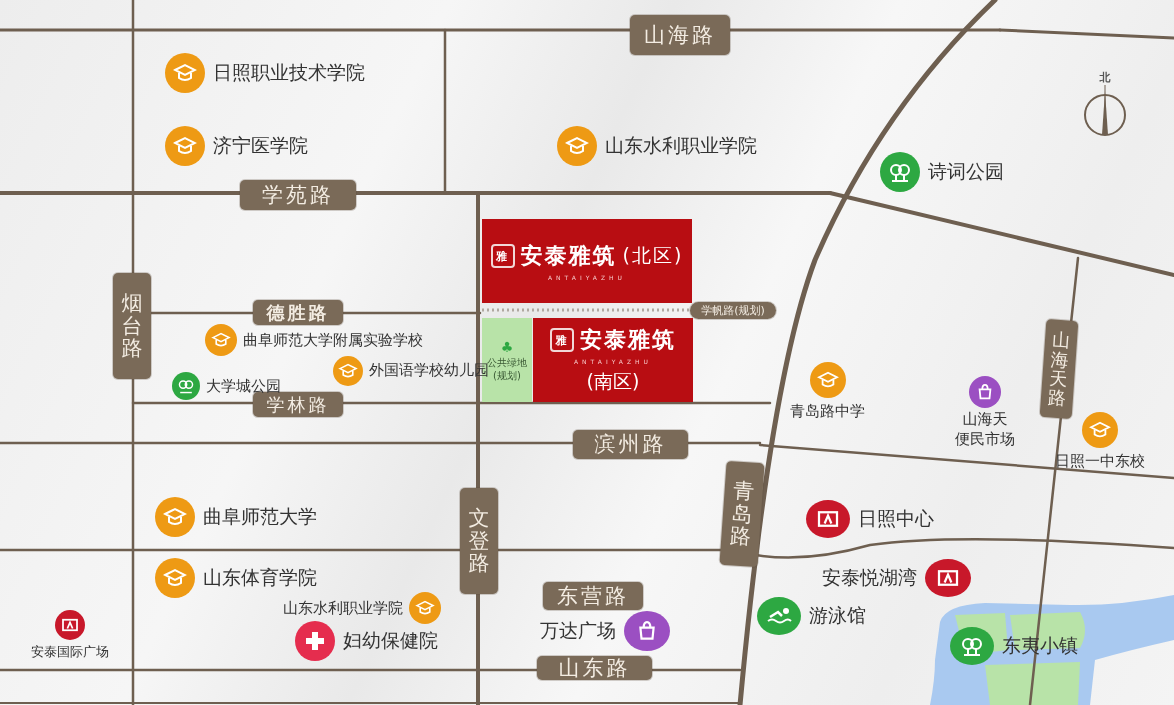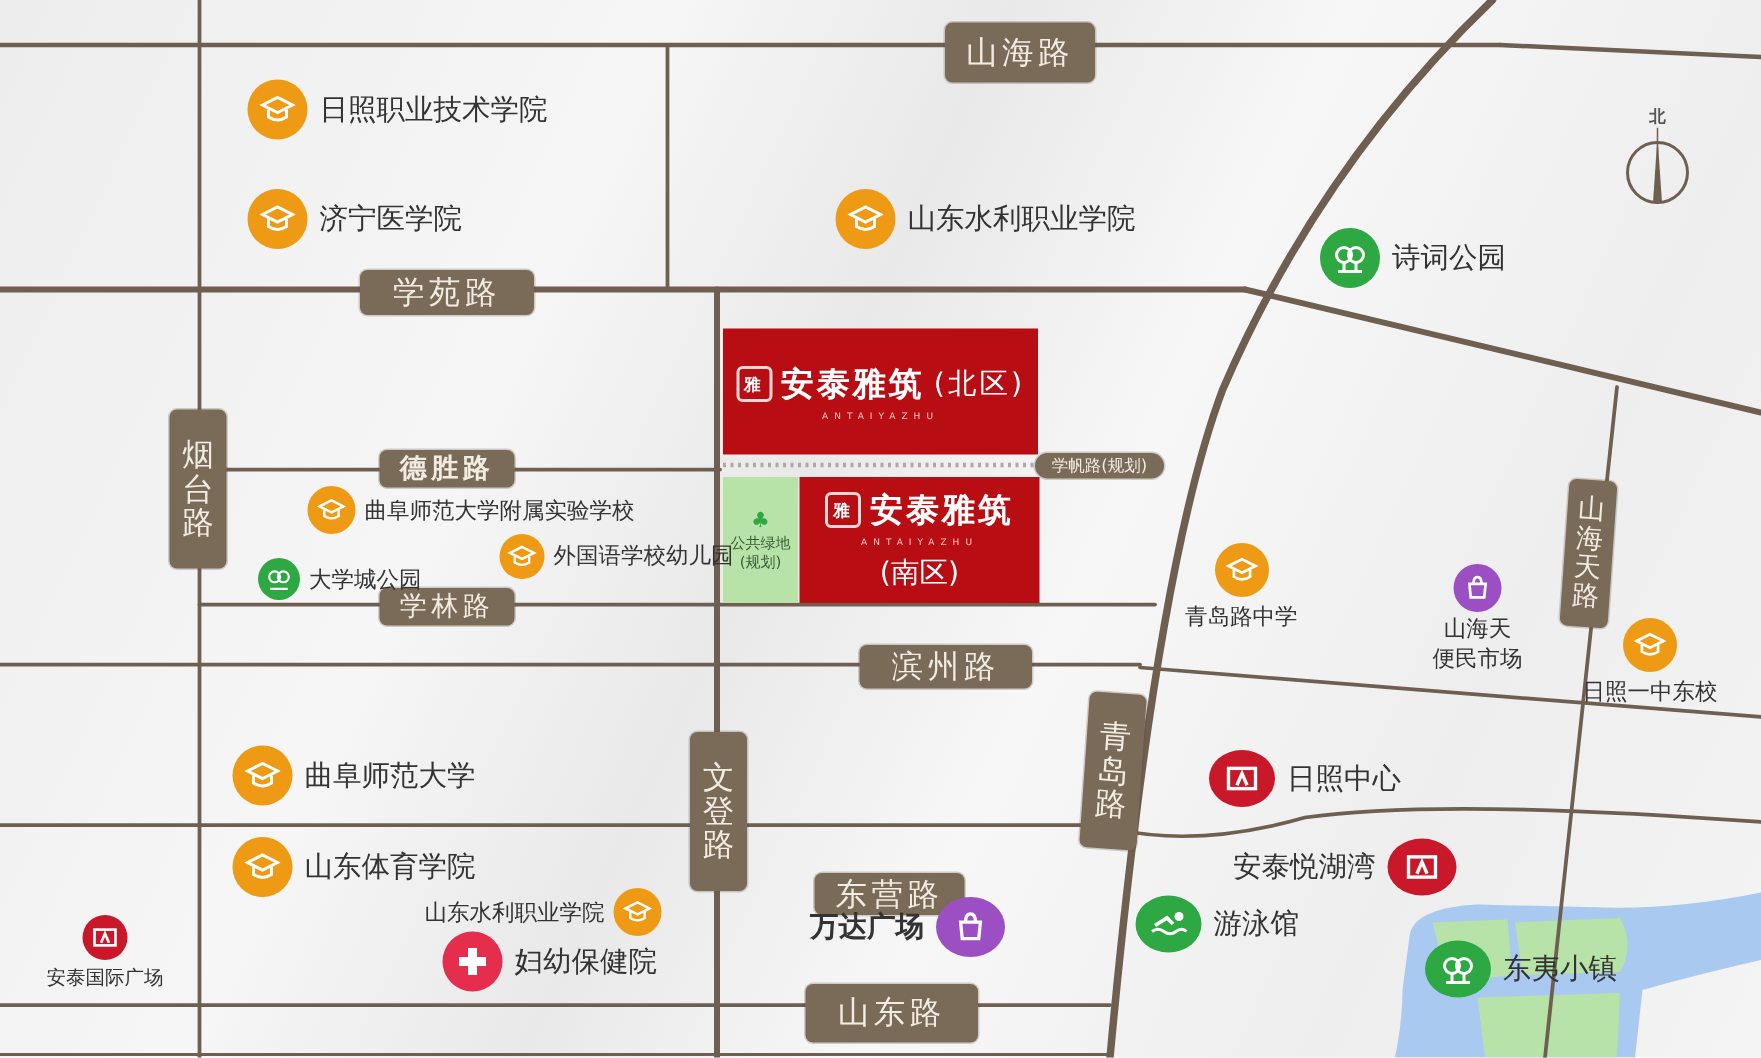--- a/index.html
+++ b/index.html
@@ -111,21 +111,21 @@
     <span>文</span>
       <span>登</span>
       <span>路</span>
   </div>
   <div class="road-label" style="left:543px;top:536px;width:100px;height:28px;margin-top:46px;">东营路</div>
   <div class="road-label v" style="left:723px;top:462px;width:38px;height:92px;transform:rotate(4deg);">
     <span>青</span>
       <span>岛</span>
       <span>路</span>
   </div>
-  <div class="road-label" style="left:537px;top:656px;width:115px;height:39px;">山东路</div>
+  <div class="road-label" style="left:537px;top:656px;width:115px;height:24px;">山东路</div>
   <div class="road-label v" style="left:1043px;top:320px;width:32px;height:86px;font-size:18px;transform:rotate(4deg);">
     <span>山</span>
       <span>海</span>
       <span>天</span>
       <span>路</span>
   </div>
 
   <div class="compass" style="left:1080px;top:70px;width:50px;height:70px;">
     <div style="text-align:center;font-size:11px;color:#555;font-weight:bold;">北</div>
     <svg width="50" height="52" viewBox="0 0 50 52">
@@ -272,21 +272,21 @@
   <div class="poi col" style="left:31px;top:610px;gap:3px;font-size:13px;">
     <span class="icon mall" style="width:30px;height:30px;">
         <svg width="18" height="14" viewBox="0 0 20 16">
           <rect x="2" y="2" width="16" height="12" fill="none" stroke="#fff" stroke-width="2"></rect>
           <path d="M7 12 L10 5 L13 12" fill="none" stroke="#fff" stroke-width="2"></path>
         </svg>
       </span>
     <span>安泰国际广场</span>
   </div>
 
-  <div class="poi" style="left:540px;top:598px;font-weight:bold;">
+  <div class="poi" style="left:540px;top:611px;">
     <span>万达广场</span>
     <span class="icon shop" style="width:46px;height:40px;">
         <svg width="22" height="22" viewBox="0 0 20 20">
           <path d="M4 7 L16 7 L15 17 L5 17 Z" fill="none" stroke="#fff" stroke-width="2"></path>
           <path d="M7 7 Q7 2 10 2 Q13 2 13 7" fill="none" stroke="#fff" stroke-width="2"></path>
         </svg>
       </span>
   </div>
   <div class="poi" style="left:806px;top:500px;">
     <span class="icon mall" style="width:44px;height:38px;">

